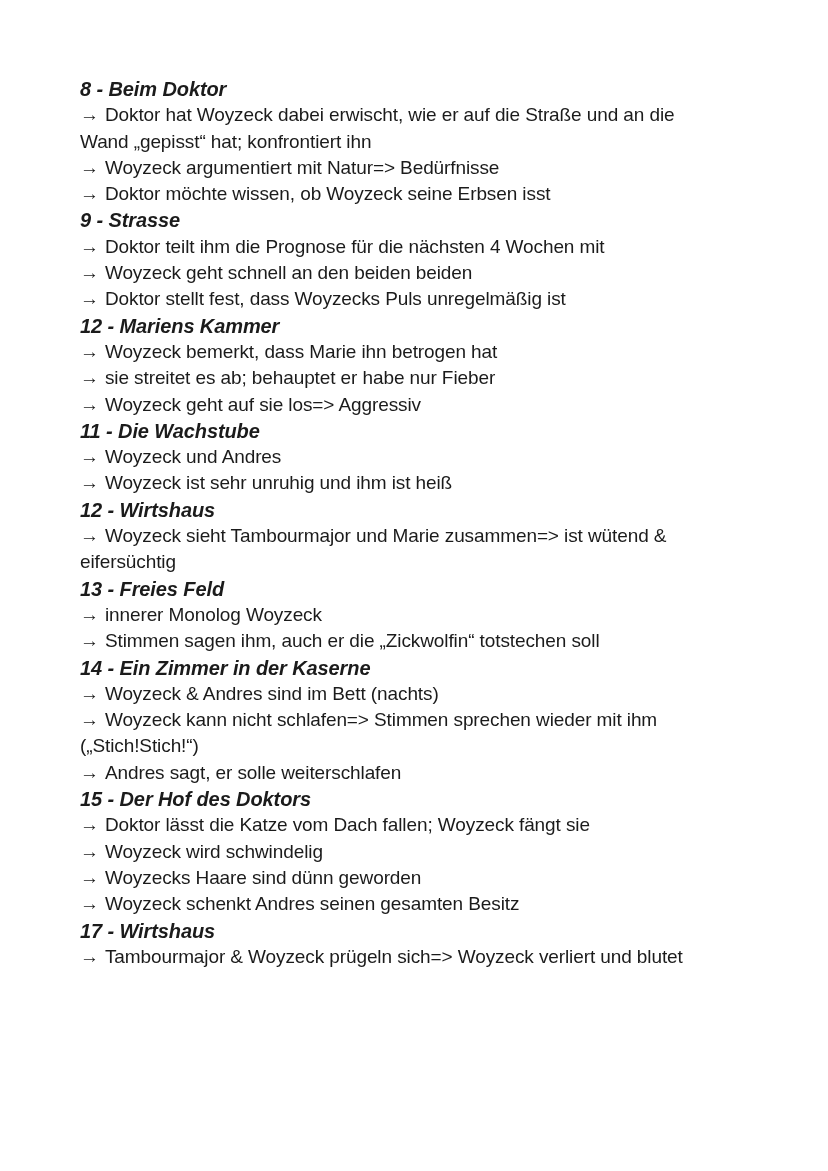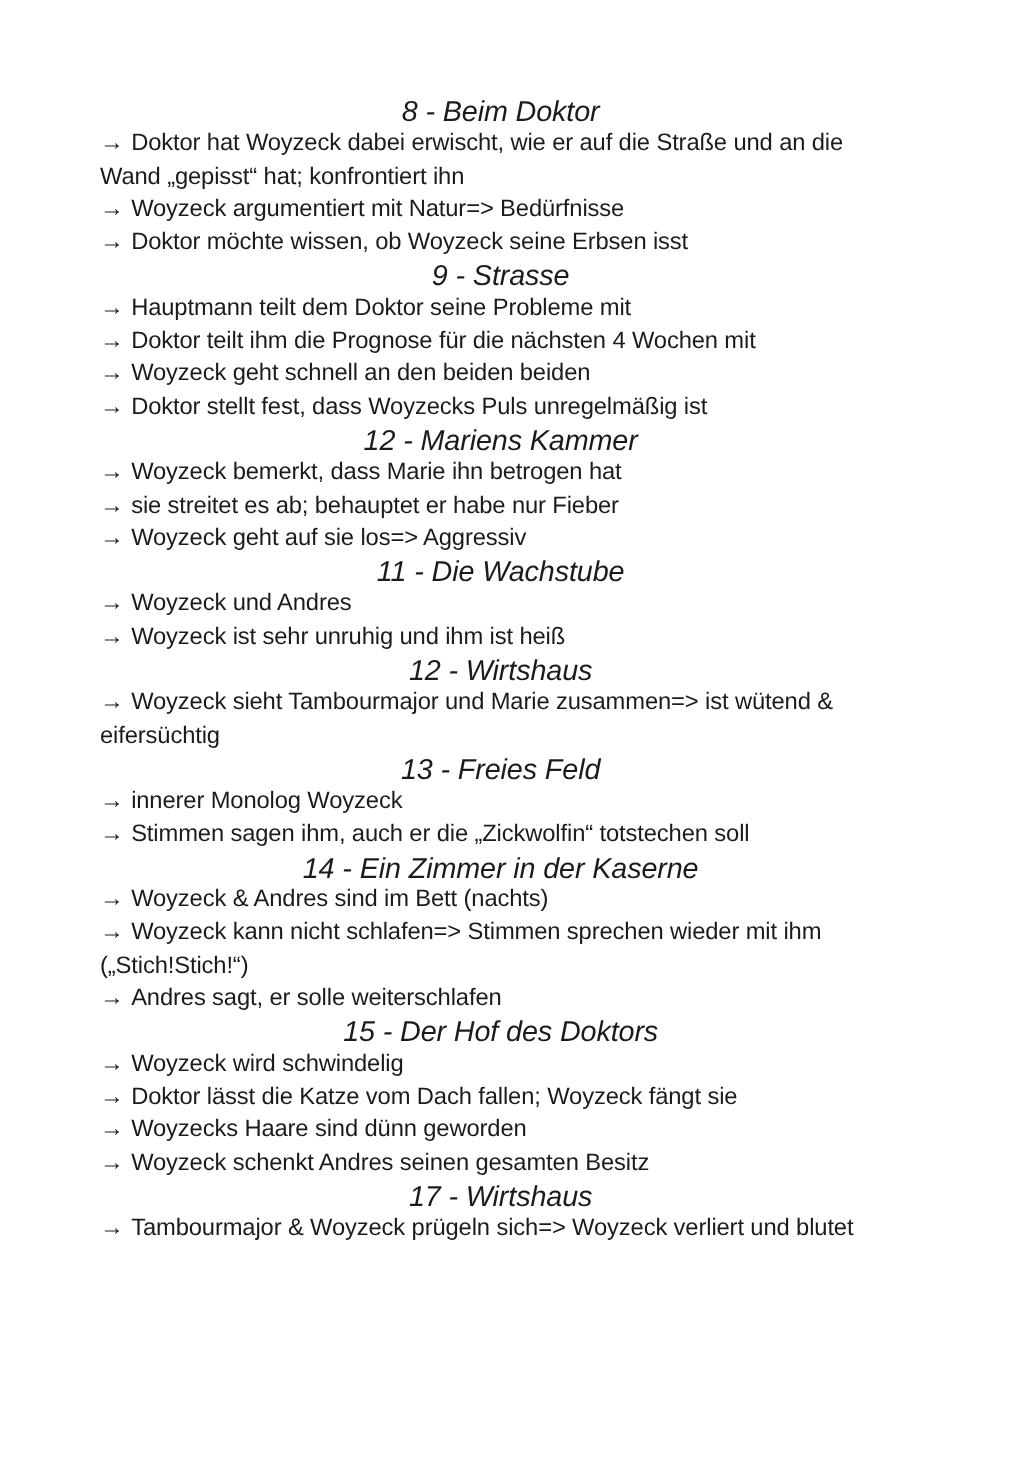--- a/index.html
+++ b/index.html
@@ -29,66 +29,64 @@
     left: 80px;
     top: 76px;
     width: 641px;
     color: var(--ink);
     font-size: 19px;
     line-height: 26.3px;
     letter-spacing: -0.1px;
   }
   .doc h2.heading {
     margin: 0;
-    font-size: 23px;
+    font-size: 20px;
     line-height: 26.3px;
-    font-weight: normal;
+    font-weight: bold;
     font-style: italic;
     letter-spacing: -0.1px;
-    text-align: center;
   }
   .doc p.bullet {
     margin: 0;
   }
   .arrow {
     display: inline;
     padding-right: 6px;
   }
 </style>
 </head>
 <body>
 
 <div class="page">
   <main class="doc">
       <h2 class="heading">8 - Beim Doktor</h2>
       <p class="bullet"><span class="arrow">→</span><span>Doktor hat Woyzeck dabei erwischt, wie er auf die Straße und an die Wand „gepisst“ hat; konfrontiert ihn</span></p>
       <p class="bullet"><span class="arrow">→</span><span>Woyzeck argumentiert mit Natur=&gt; Bedürfnisse</span></p>
       <p class="bullet"><span class="arrow">→</span><span>Doktor möchte wissen, ob Woyzeck seine Erbsen isst</span></p>
       <h2 class="heading">9 - Strasse</h2>
-      <p class="bullet"><span class="arrow">→</span><span>Hauptmann teilt dem Doktor seine Probleme mit</span></p>
       <p class="bullet"><span class="arrow">→</span><span>Doktor teilt ihm die Prognose für die nächsten 4 Wochen mit</span></p>
       <p class="bullet"><span class="arrow">→</span><span>Woyzeck geht schnell an den beiden beiden</span></p>
       <p class="bullet"><span class="arrow">→</span><span>Doktor stellt fest, dass Woyzecks Puls unregelmäßig ist</span></p>
       <h2 class="heading">12 - Mariens Kammer</h2>
       <p class="bullet"><span class="arrow">→</span><span>Woyzeck bemerkt, dass Marie ihn betrogen hat</span></p>
       <p class="bullet"><span class="arrow">→</span><span>sie streitet es ab; behauptet er habe nur Fieber</span></p>
       <p class="bullet"><span class="arrow">→</span><span>Woyzeck geht auf sie los=&gt; Aggressiv</span></p>
       <h2 class="heading">11 - Die Wachstube</h2>
       <p class="bullet"><span class="arrow">→</span><span>Woyzeck und Andres</span></p>
       <p class="bullet"><span class="arrow">→</span><span>Woyzeck ist sehr unruhig und ihm ist heiß</span></p>
       <h2 class="heading">12 - Wirtshaus</h2>
       <p class="bullet"><span class="arrow">→</span><span>Woyzeck sieht Tambourmajor und Marie zusammen=&gt; ist wütend &amp; eifersüchtig</span></p>
       <h2 class="heading">13 - Freies Feld</h2>
       <p class="bullet"><span class="arrow">→</span><span>innerer Monolog Woyzeck</span></p>
       <p class="bullet"><span class="arrow">→</span><span>Stimmen sagen ihm, auch er die „Zickwolfin“ totstechen soll</span></p>
       <h2 class="heading">14 - Ein Zimmer in der Kaserne</h2>
       <p class="bullet"><span class="arrow">→</span><span>Woyzeck &amp; Andres sind im Bett (nachts)</span></p>
       <p class="bullet"><span class="arrow">→</span><span>Woyzeck kann nicht schlafen=&gt; Stimmen sprechen wieder mit ihm („Stich!Stich!“)</span></p>
       <p class="bullet"><span class="arrow">→</span><span>Andres sagt, er solle weiterschlafen</span></p>
       <h2 class="heading">15 - Der Hof des Doktors</h2>
+      <p class="bullet"><span class="arrow">→</span><span>Doktor lässt die Katze vom Dach fallen; Woyzeck fängt sie</span></p>
       <p class="bullet"><span class="arrow">→</span><span>Woyzeck wird schwindelig</span></p>
-      <p class="bullet"><span class="arrow">→</span><span>Doktor lässt die Katze vom Dach fallen; Woyzeck fängt sie</span></p>
       <p class="bullet"><span class="arrow">→</span><span>Woyzecks Haare sind dünn geworden</span></p>
       <p class="bullet"><span class="arrow">→</span><span>Woyzeck schenkt Andres seinen gesamten Besitz</span></p>
       <h2 class="heading">17 - Wirtshaus</h2>
       <p class="bullet"><span class="arrow">→</span><span>Tambourmajor &amp; Woyzeck prügeln sich=&gt; Woyzeck verliert und blutet</span></p>
     </main>
 </div>
 
 </body></html>

